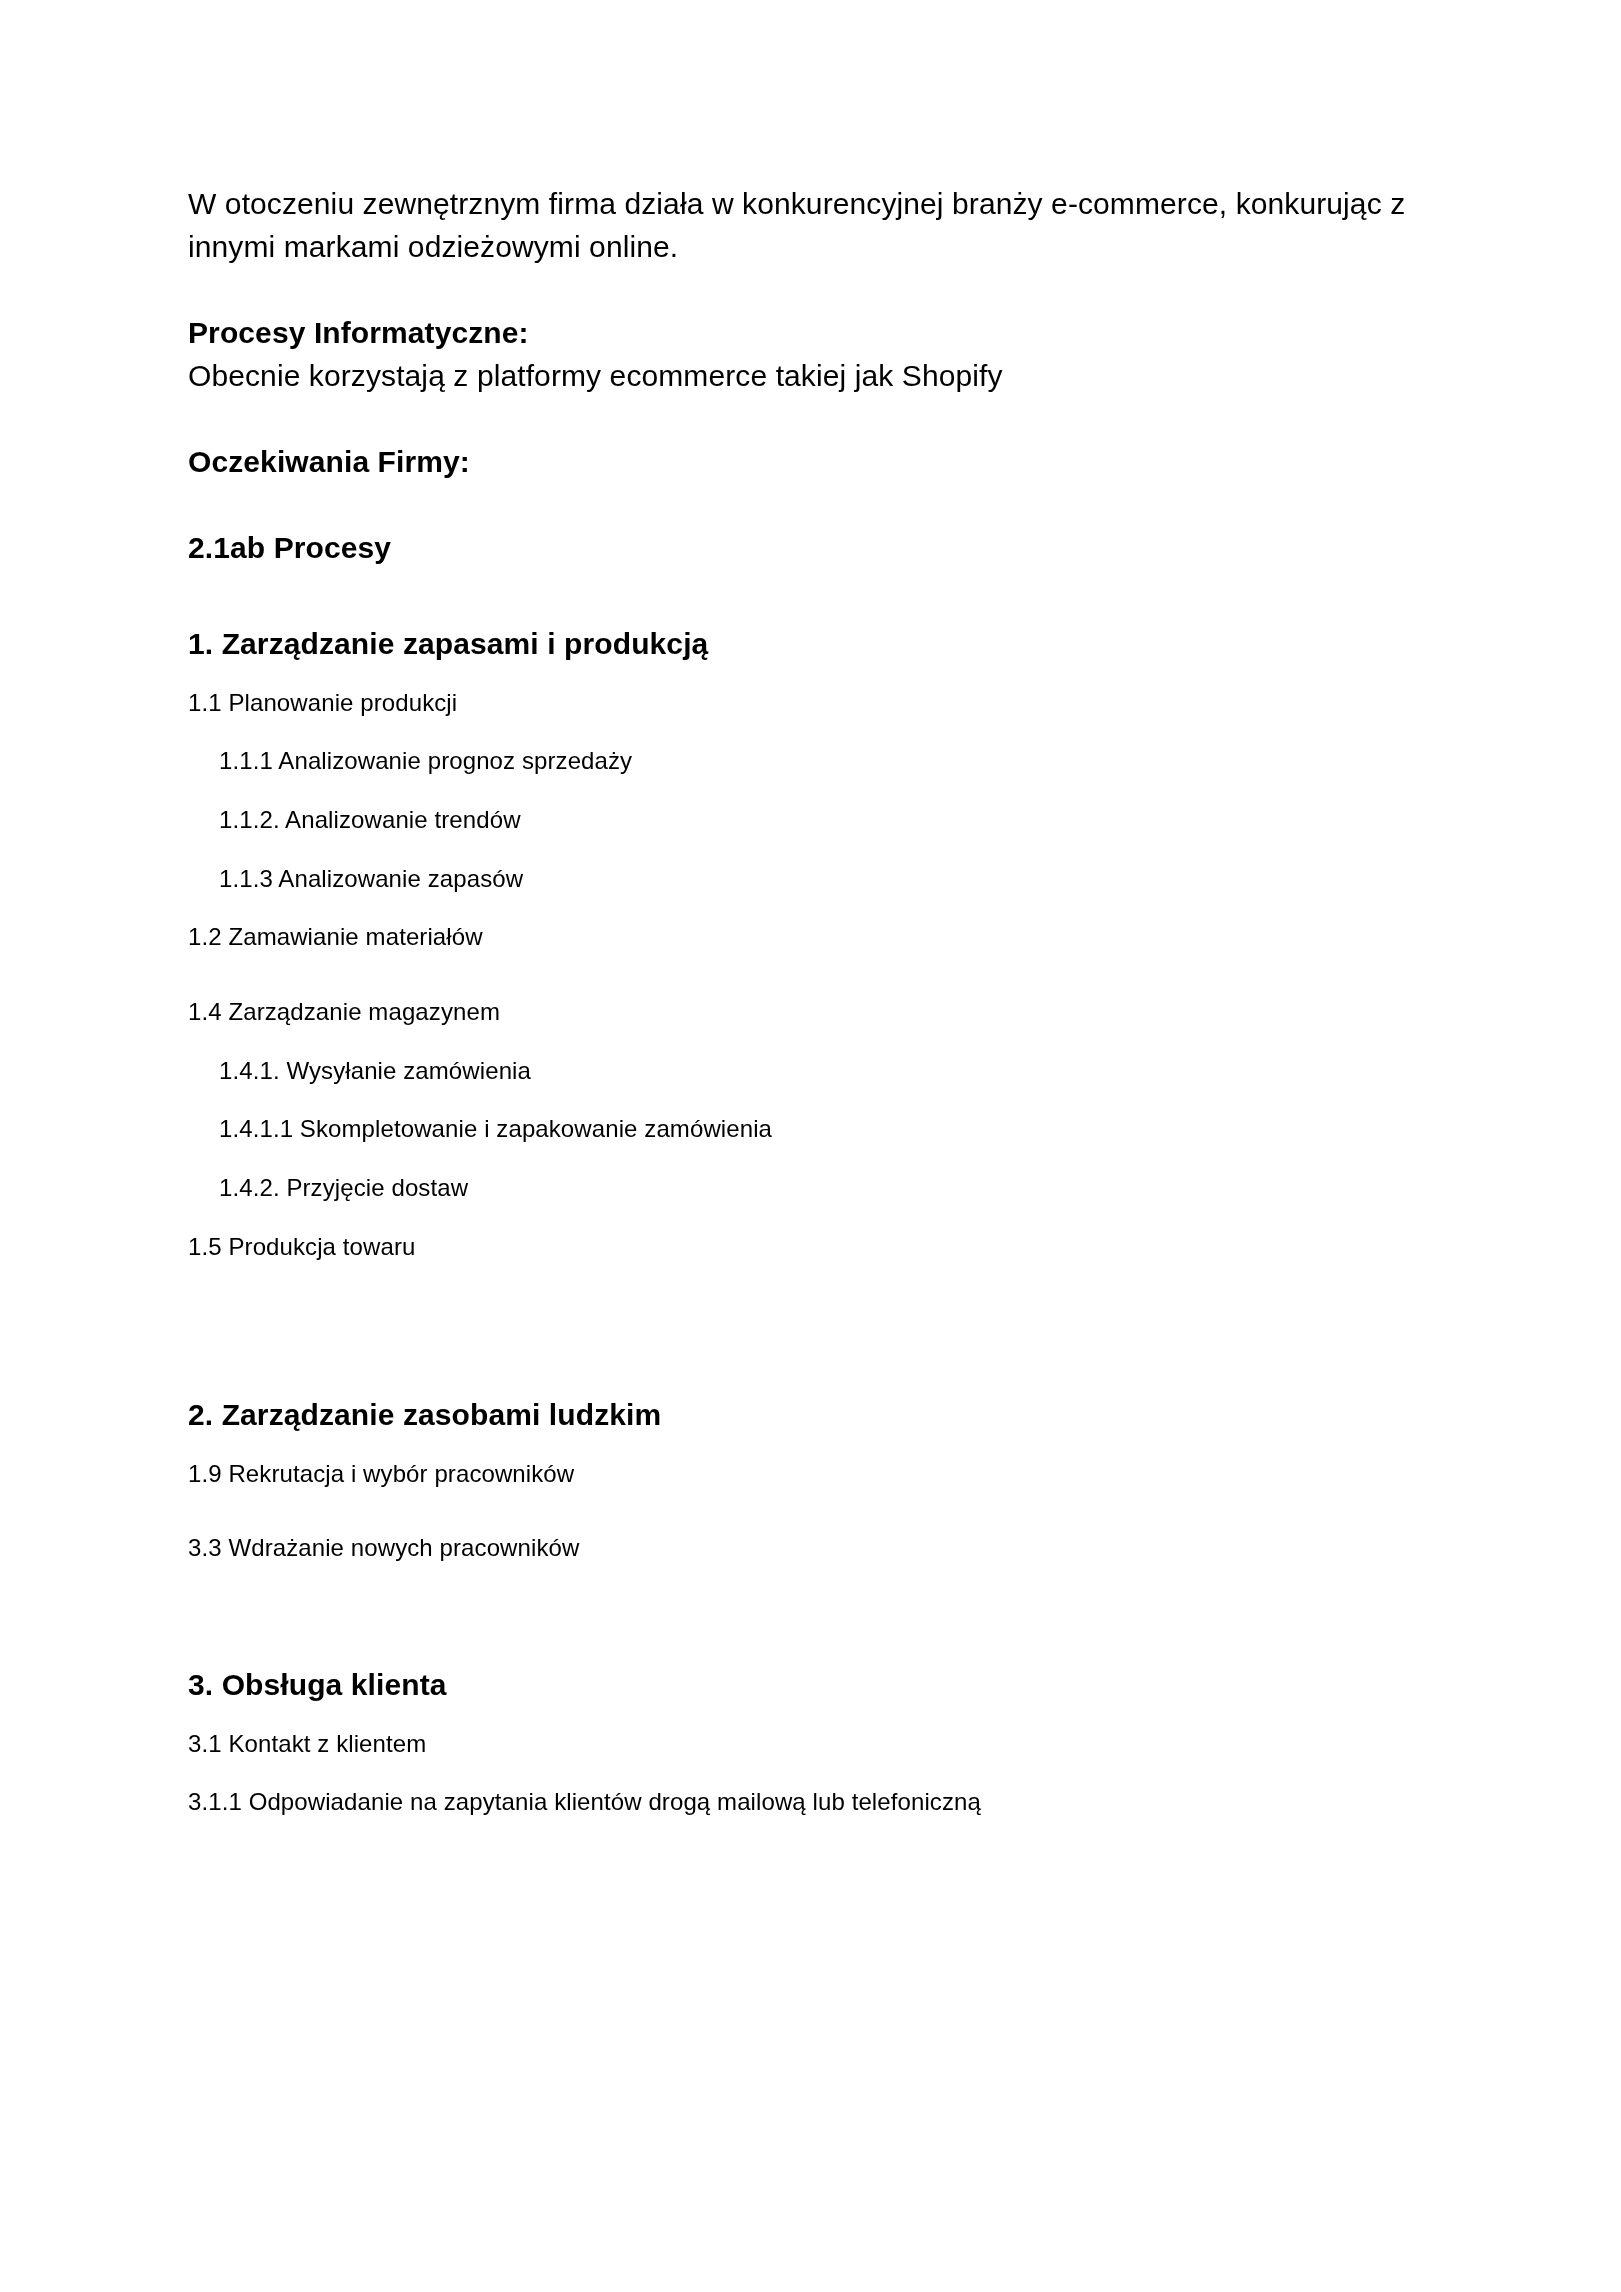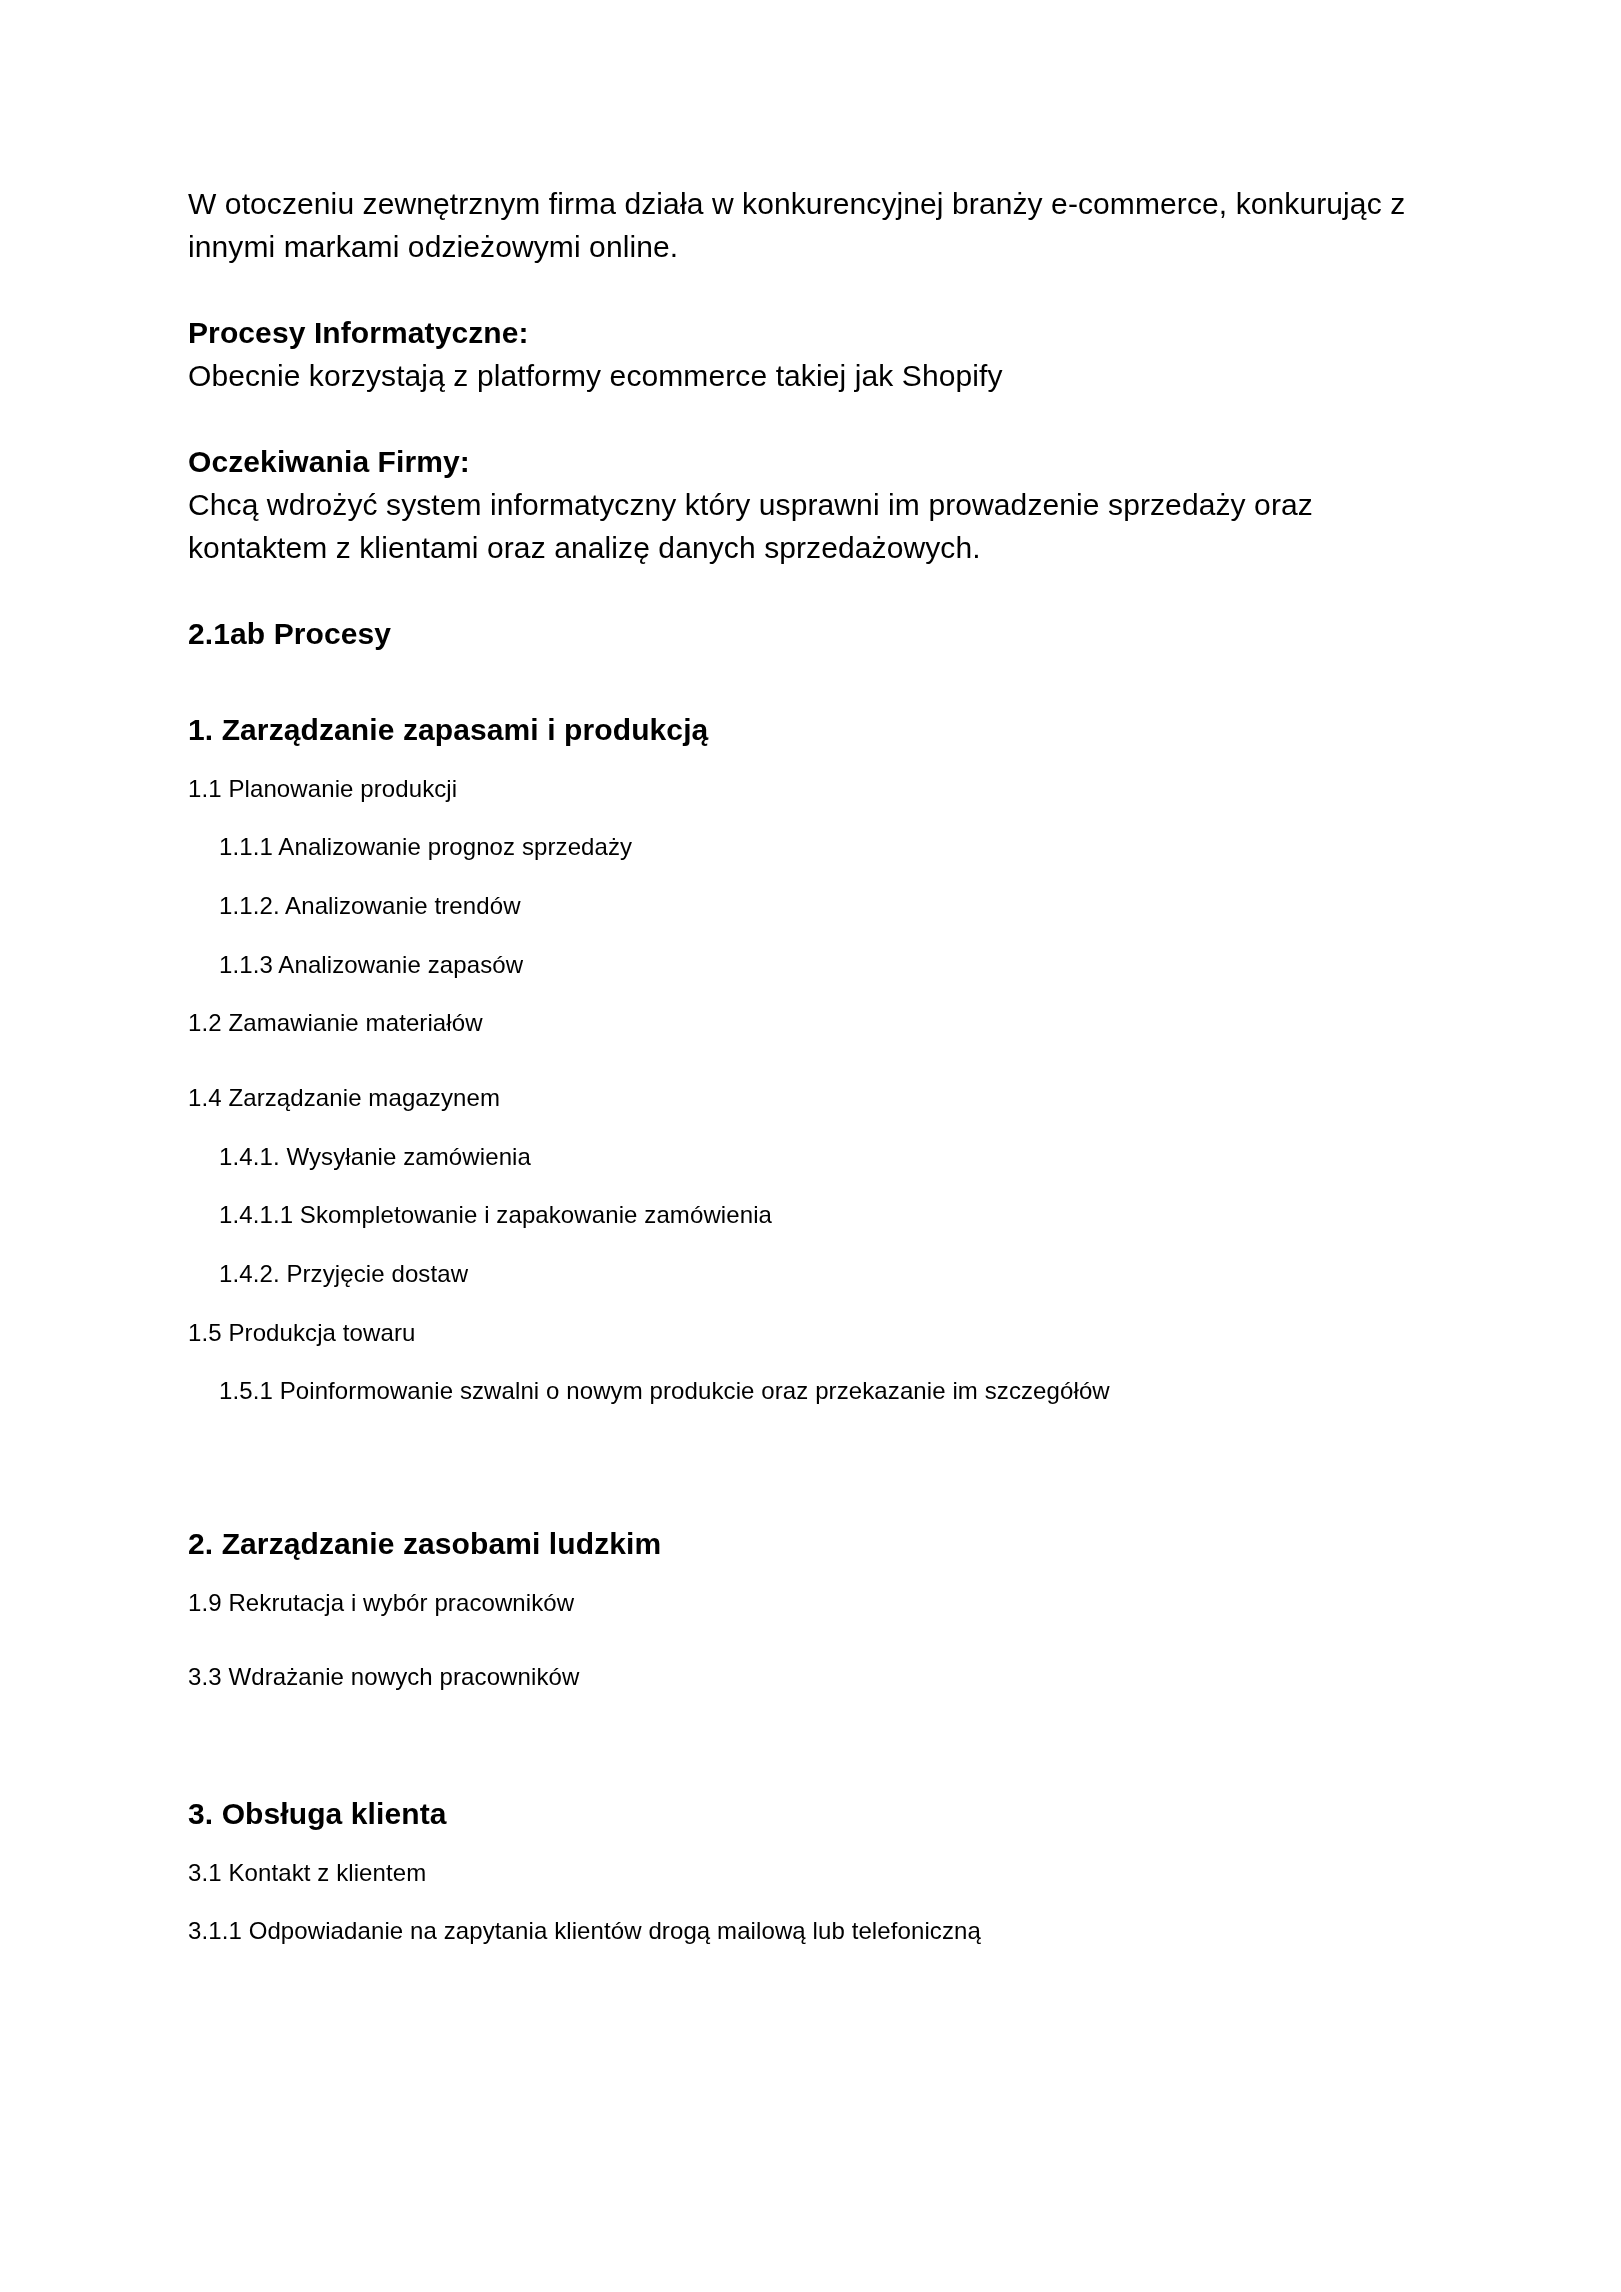--- a/index.html
+++ b/index.html
@@ -82,21 +82,20 @@
     <p class="para lvl-0">W otoczeniu zewnętrznym firma działa w konkurencyjnej branży e-commerce, konkurując z innymi markami odzieżowymi online.</p>
 
     <div class="gap-para"></div>
 
     <h3 class="heading lvl-0">Procesy Informatyczne:</h3>
     <p class="para lvl-0">Obecnie korzystają z platformy ecommerce takiej jak Shopify</p>
 
     <div class="gap-para"></div>
 
     <h3 class="heading lvl-0">Oczekiwania Firmy:</h3>
-    <p class="para lvl-0">Chcą wdrożyć system informatyczny który usprawni im prowadzenie sprzedaży oraz kontaktem z klientami oraz analizę danych sprzedażowych.</p>
 
     <div class="gap-para"></div>
 
     <h2 class="heading lvl-0">2.1ab Procesy</h2>
 
     <div class="gap-sec"></div>
 
     <h3 class="heading lvl-0">1. Zarządzanie zapasami i produkcją</h3>
     <div class="gap-item"></div>
     <div class="list-block">
@@ -114,21 +113,20 @@
       <p class="item lvl-1">1.4 Zarządzanie magazynem</p>
       <div class="gap-item"></div>
       <p class="item lvl-2">1.4.1. Wysyłanie zamówienia</p>
       <div class="gap-item"></div>
       <p class="item lvl-2">1.4.1.1 Skompletowanie i zapakowanie zamówienia</p>
       <div class="gap-item"></div>
       <p class="item lvl-2">1.4.2. Przyjęcie dostaw</p>
       <div class="gap-item"></div>
       <p class="item lvl-1">1.5 Produkcja towaru</p>
       <div class="gap-item"></div>
-      <p class="item lvl-2">1.5.1 Poinformowanie szwalni o nowym produkcie oraz przekazanie im szczegółów</p>
       <div class="gap-item"></div>
     </div>
 
     <div class="gap-sec-lg"></div>
 
     <h3 class="heading lvl-0">2. Zarządzanie zasobami ludzkim</h3>
     <div class="gap-item"></div>
     <div class="list-block">
       <p class="item lvl-1">1.9 Rekrutacja i wybór pracowników</p>
       <div class="gap-item"></div>

